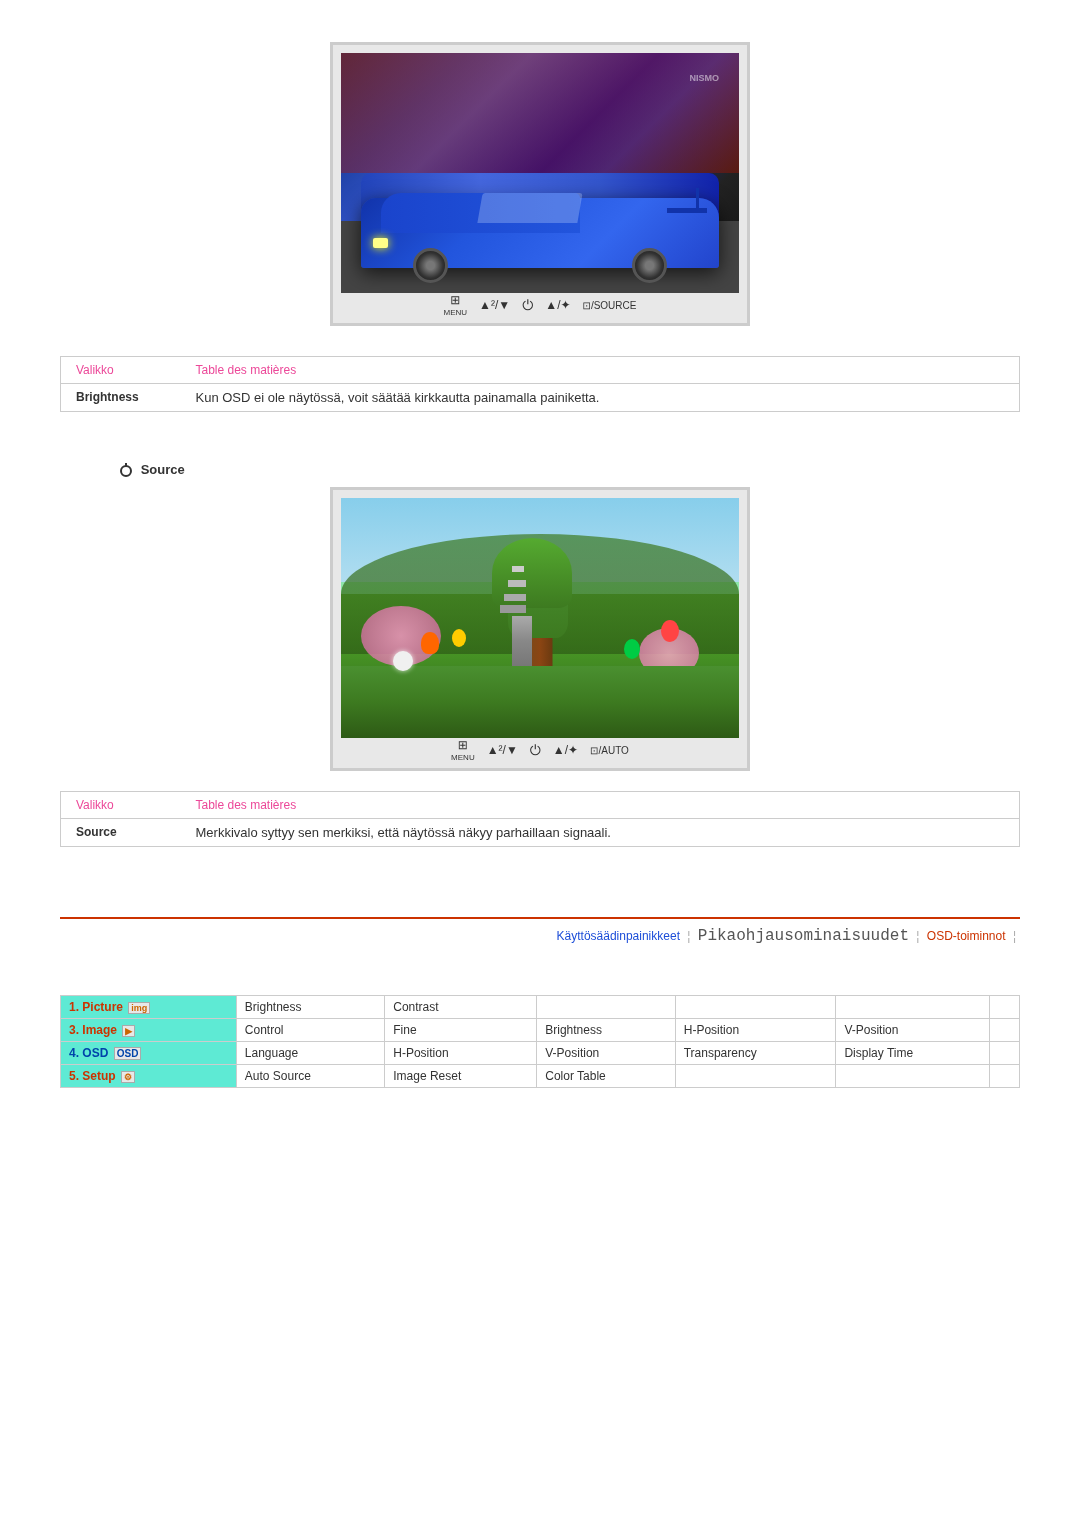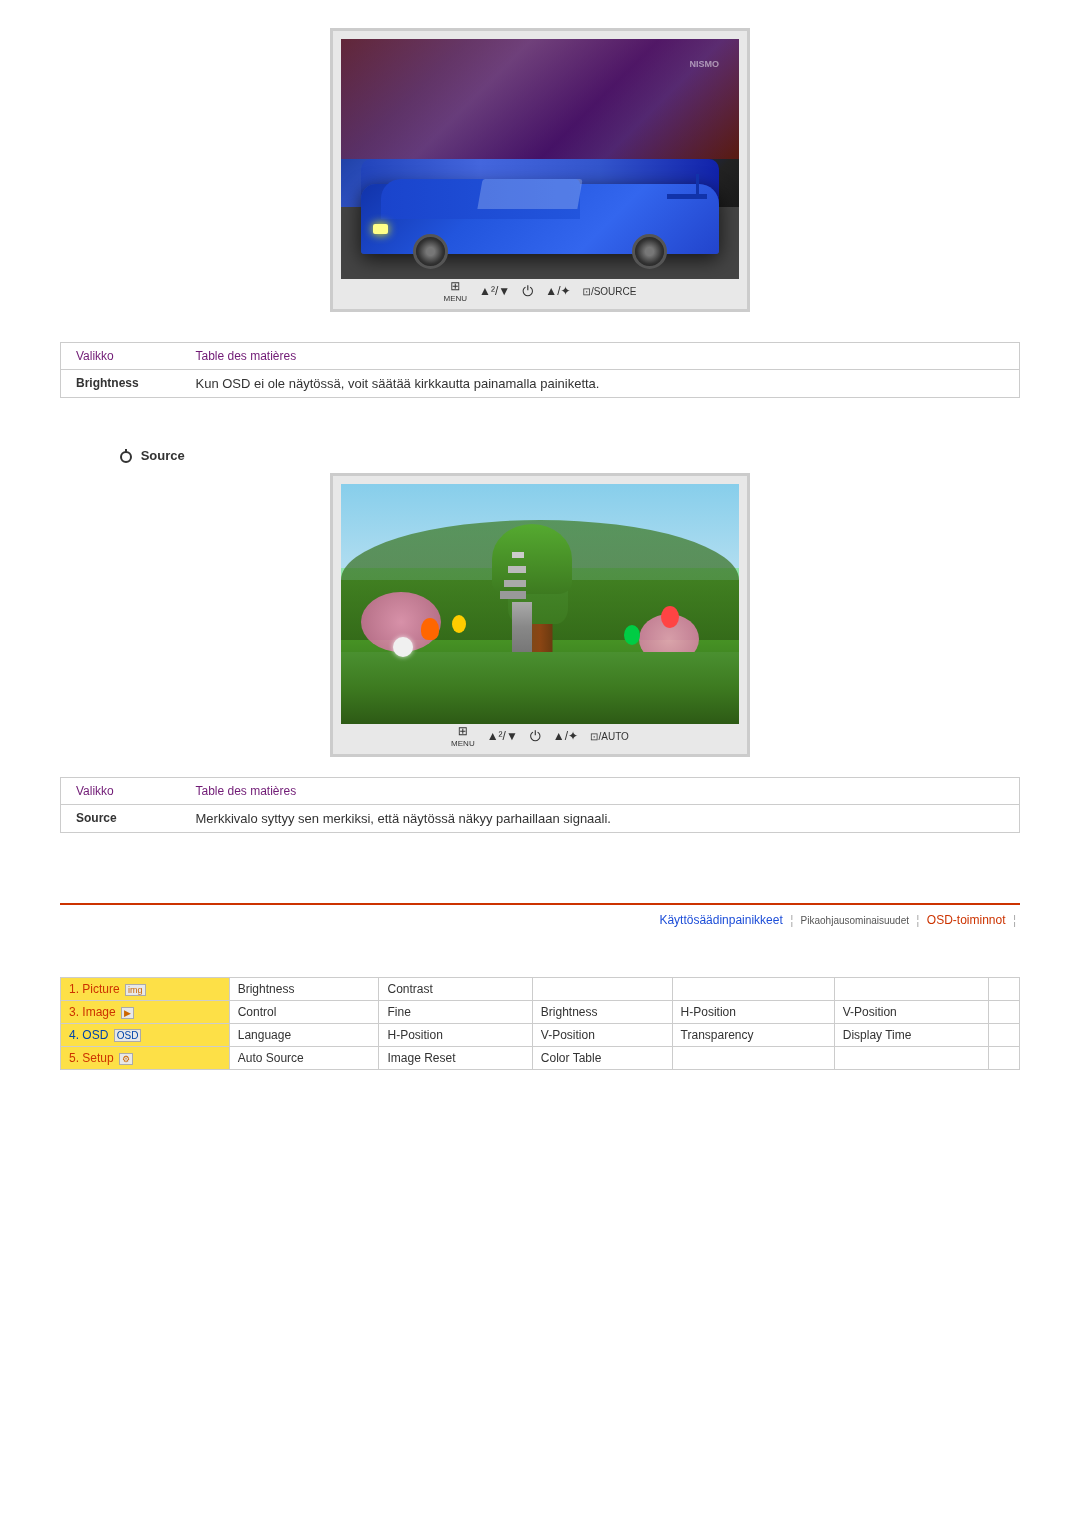--- a/index.html
+++ b/index.html
@@ -6,21 +6,21 @@
     body {
       background: #fff;
       font-family: Arial, sans-serif;
       font-size: 13px;
       color: #333;
       width: 1080px;
     }
 
     .page-container {
       width: 1080px;
-      padding: 28px 60px;
+      padding: 42px 60px;
     }
 
     
     .monitor-wrapper {
       display: flex;
       justify-content: center;
       margin-bottom: 30px;
     }
 
     .monitor-frame {
@@ -99,21 +99,21 @@
     }
 
     .info-table td {
       padding: 6px 15px;
       border: none;
       vertical-align: top;
     }
 
     .info-table tr:first-child td {
       border-bottom: 1px solid #ccc;
-      color: #701a75;
+      color: #ec4899;
       font-size: 12px;
     }
 
     .info-table .col-menu {
       width: 120px;
       font-size: 12px;
     }
 
     .info-table .col-toc {
       text-align: left;
@@ -197,22 +197,22 @@
 
     .menu-grid td {
       border: 1px solid #ccc;
       padding: 4px 8px;
       font-size: 12px;
       vertical-align: middle;
       white-space: nowrap;
     }
 
     .menu-grid .row-header {
-      background: #fde047;
-      font-weight: normal;
+      background: #5eead4;
+      font-weight: bold;
       font-size: 12px;
       white-space: nowrap;
       margin-left: 40px;
     }
 
     .icon-badge {
       display: inline-block;
       background: #e8e8e8;
       border: 1px solid #aaa;
       font-size: 9px;
@@ -378,21 +378,21 @@
     </tr>
   </tbody>
     </table>
 
   <div class="section-gap"></div>
   <div class="section-gap"></div>
 
   <div class="nav-bar">
     <span style="color:#1d4ed8;font-size:12px;">Käyttösäädinpainikkeet</span>
     <span style="color:#aaa;margin:0 4px;">¦</span>
-    <span style="color:#555;font-size:10px;">Pikaohjausominaisuudet</span>
+    <span style="color:#555;font-size:16px;font-family:Liberation Mono, monospace;">Pikaohjausominaisuudet</span>
     <span style="color:#aaa;margin:0 4px;">¦</span>
     <span style="color:#cc3300;font-size:12px;">OSD-toiminnot</span>
     <span style="color:#aaa;margin:0 4px;">¦</span>
   </div>
 
   <div class="section-gap"></div>
 
   <table class="menu-grid">
 
     <tbody>

